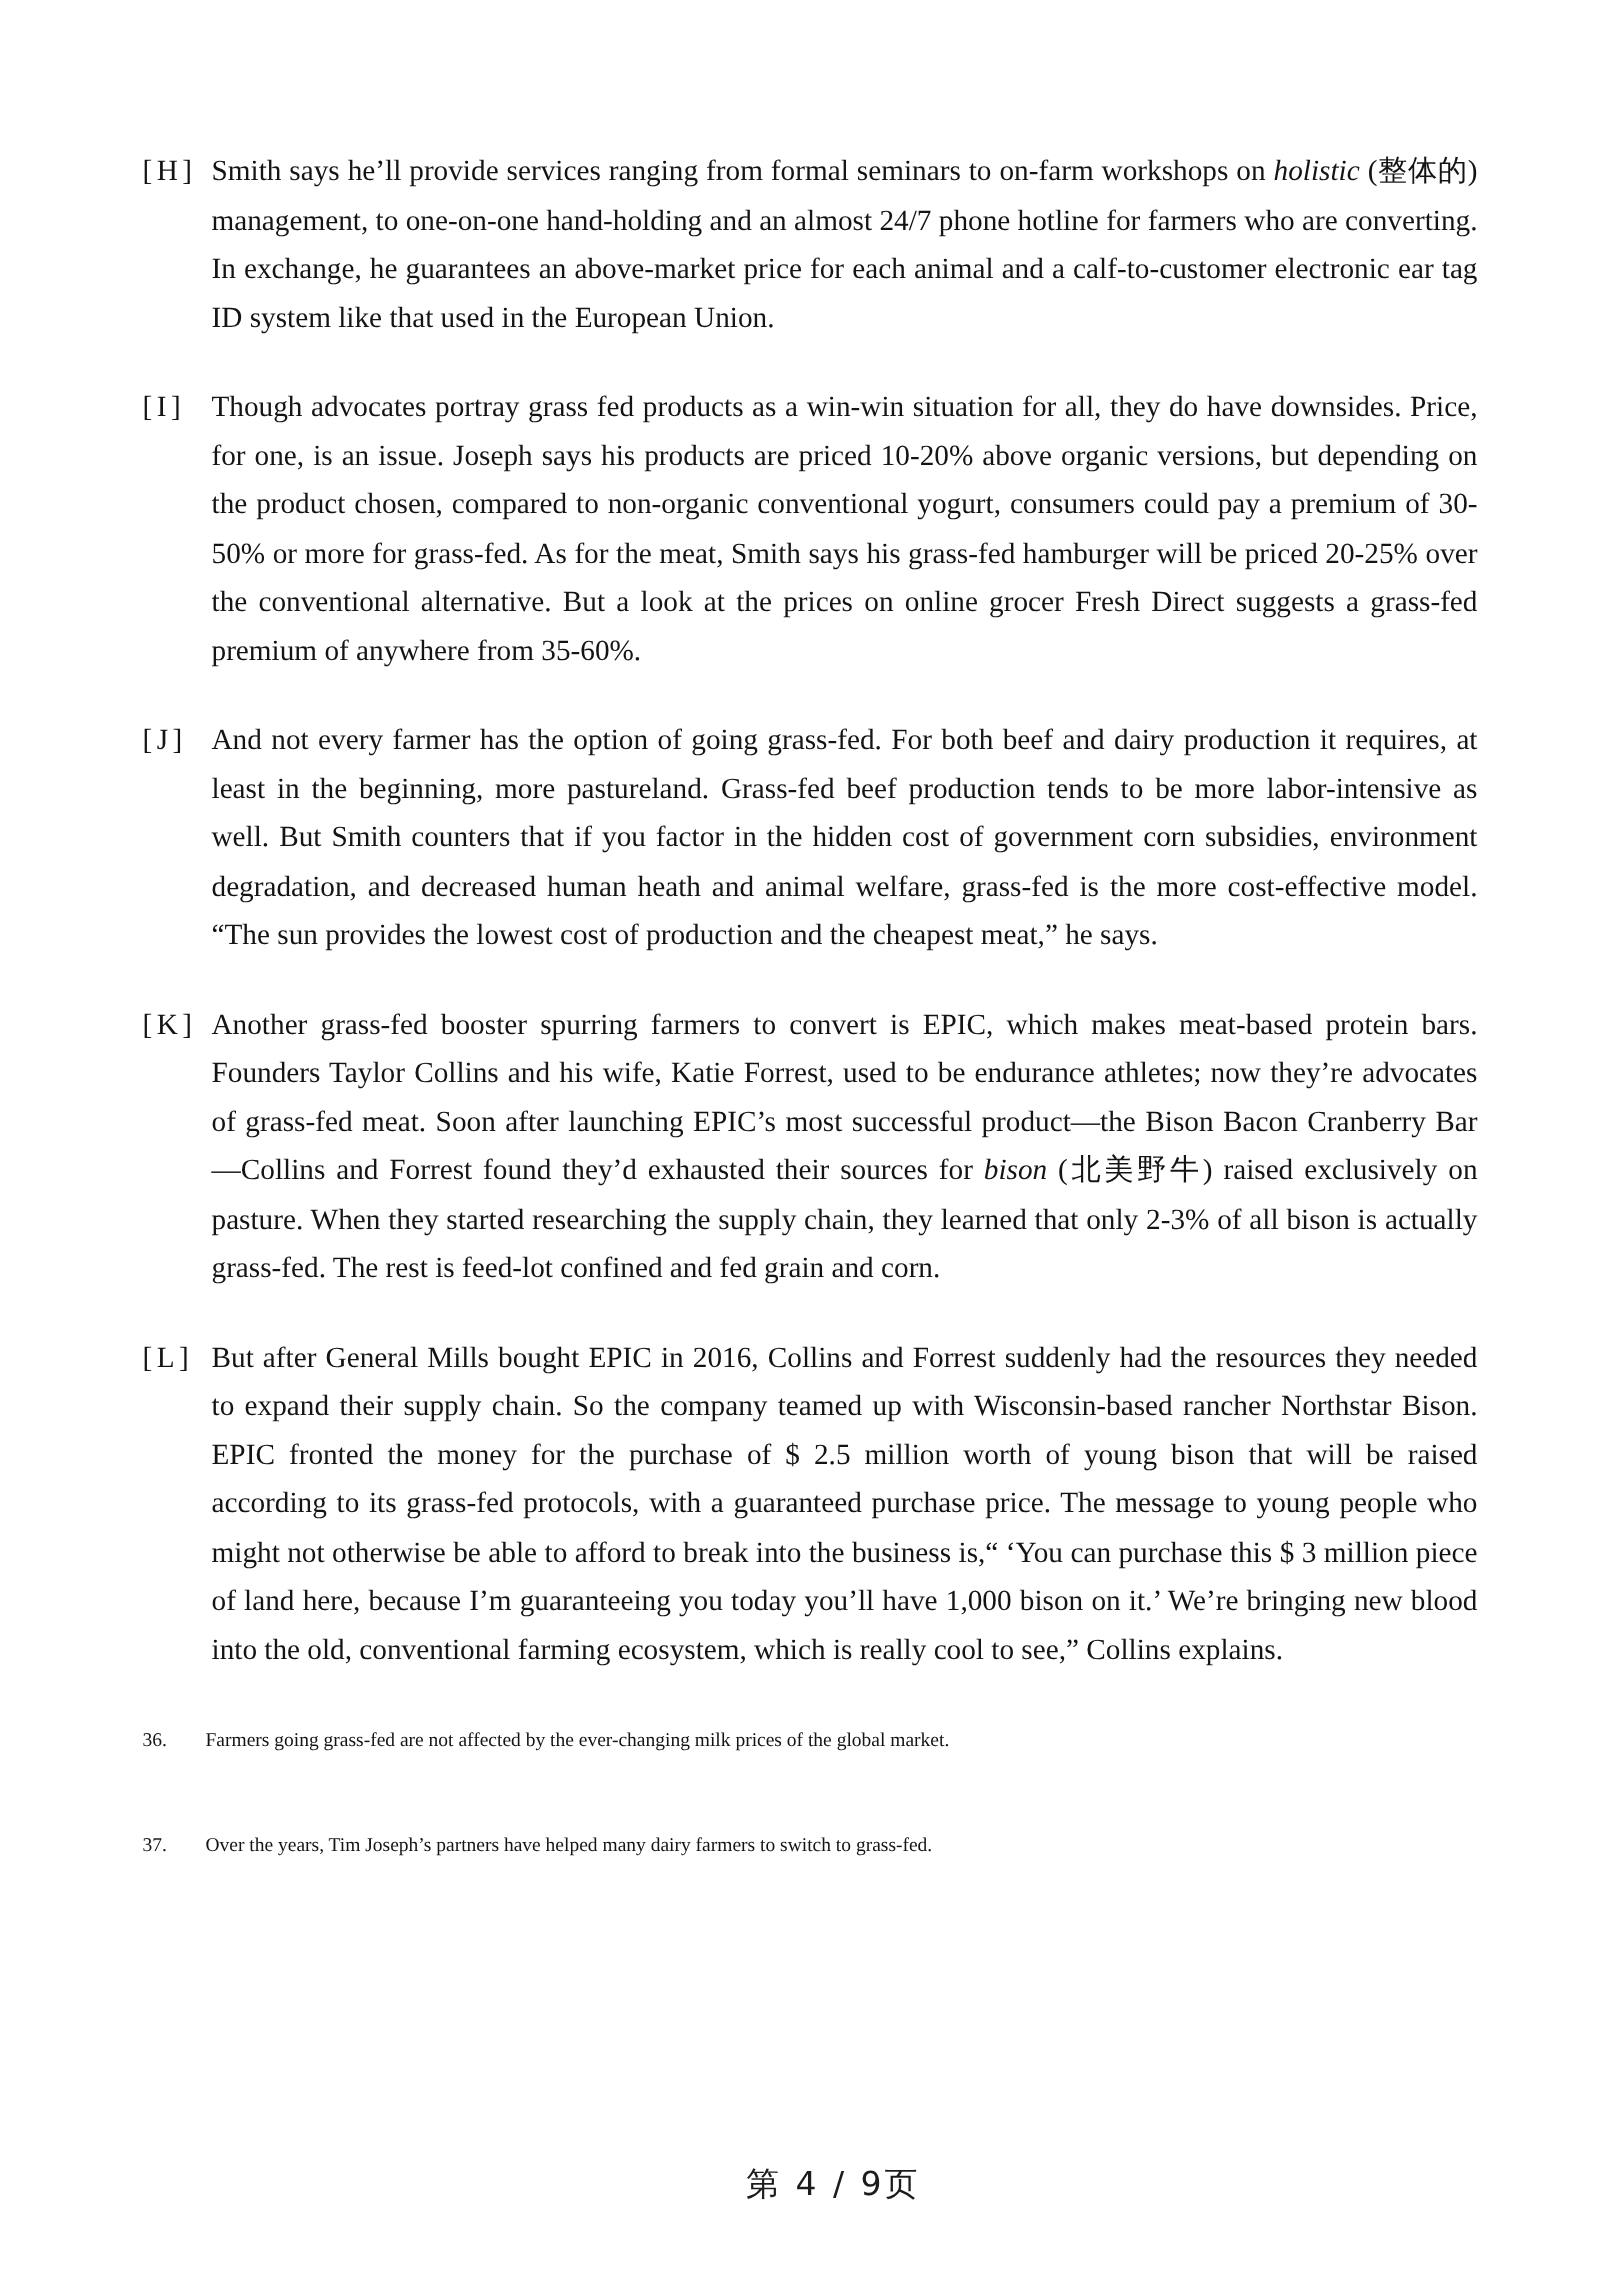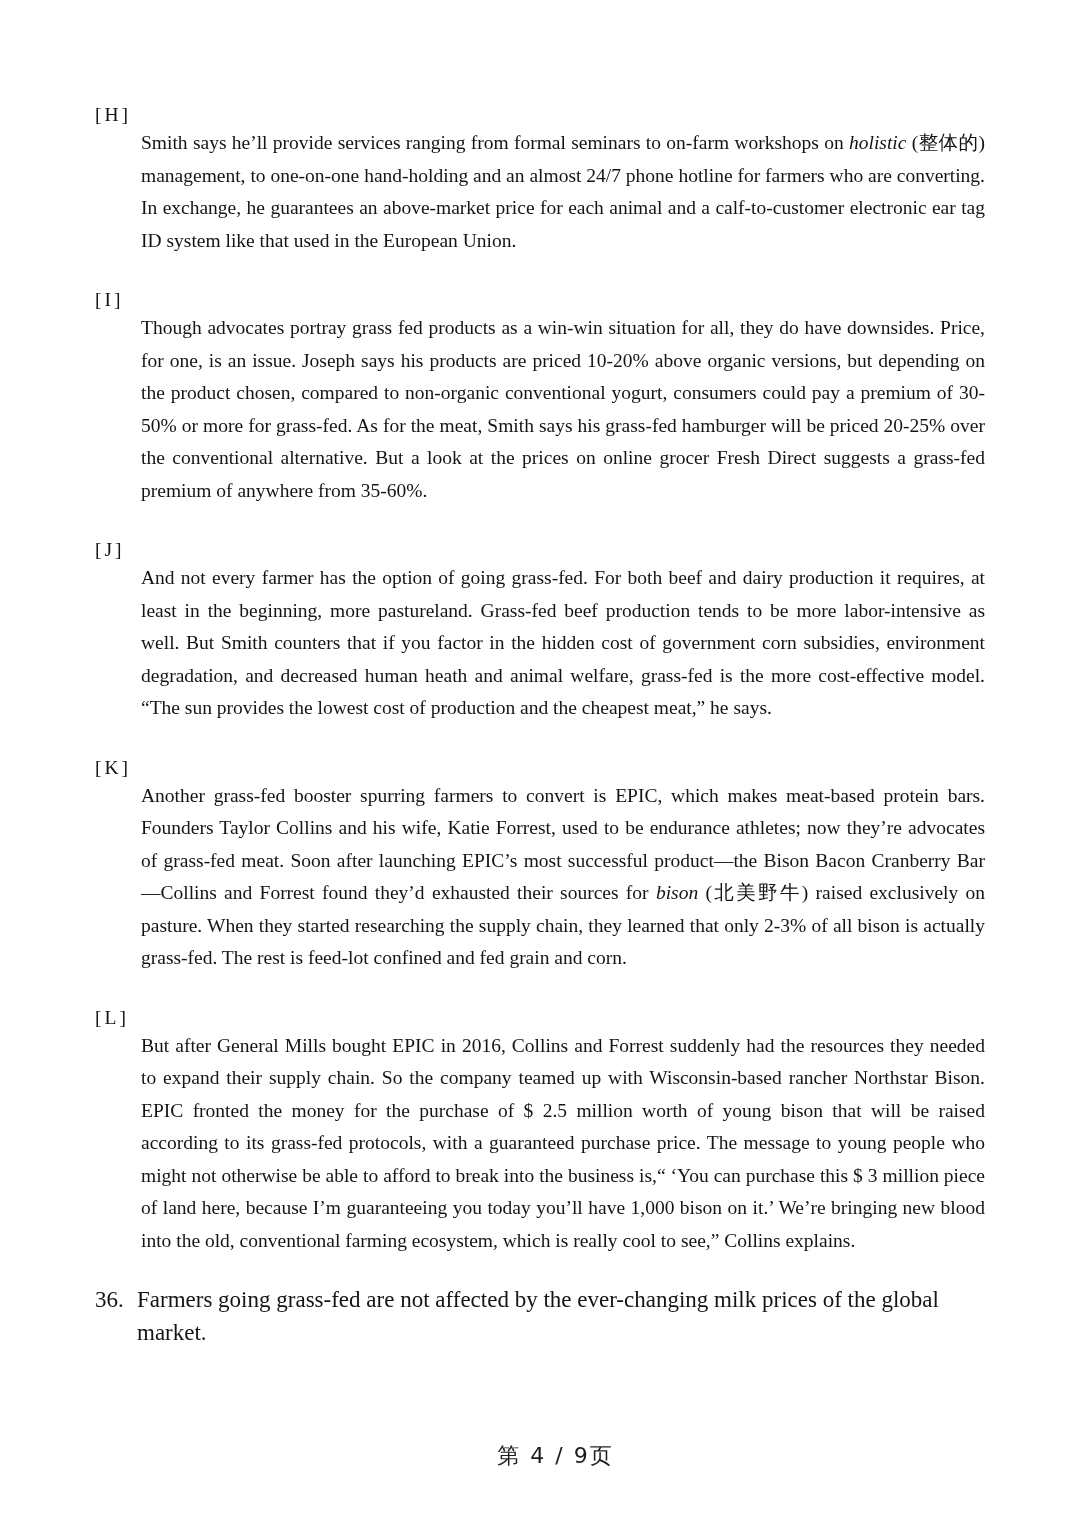--- a/index.html
+++ b/index.html
@@ -28,28 +28,27 @@
     margin-bottom: 27px;
   }
   .p-label {
     flex: 0 0 46px;
     letter-spacing: 3px;
     white-space: nowrap;
   }
   .p-text {
     flex: 1;
     text-align: justify;
-    margin-top: 28px;
   }
   .p-text i {
     font-style: italic;
   }
   .question {
     display: flex;
-    font-size: 23px;
+    font-size: 13px;
     line-height: 32.5px;
     margin-bottom: 37px;
   }
   .q-num {
     flex: 0 0 42px;
   }
   .q-text {
     flex: 1;
     font-family: Liberation Serif, serif;
   }
@@ -92,18 +91,22 @@
         <div class="paragraph">
           <span class="p-label">[L]</span>
           <span class="p-text"><span>But after General Mills bought EPIC in 2016, Collins and Forrest suddenly had the resources they needed to expand their supply chain. So the company teamed up with Wisconsin-based rancher Northstar Bison. EPIC fronted the money for the purchase of $ 2.5 million worth of young bison that will be raised according to its grass-fed protocols, with a guaranteed purchase price. The message to young people who might not otherwise be able to afford to break into the business is,“ ‘You can purchase this $ 3 million piece of land here, because I’m guaranteeing you today you’ll have 1,000 bison on it.’ We’re bringing new blood into the old, conventional farming ecosystem, which is really cool to see,” Collins explains.</span></span>
         </div>
       </div>
     <div id="question-list">
         <div class="question">
           <span class="q-num">36.</span>
           <span class="q-text">Farmers going grass-fed are not affected by the ever-changing milk prices of the global market.</span>
         </div>
+        <div class="question">
+          <span class="q-num">37.</span>
+          <span class="q-text">Over the years, Tim Joseph’s partners have helped many dairy farmers to switch to grass-fed.</span>
+        </div>
       </div>
   </main>
   <footer class="page-footer">
     <span class="page-number">第 4 / 9页</span>
   </footer>
 </div>
 
 </body></html>

